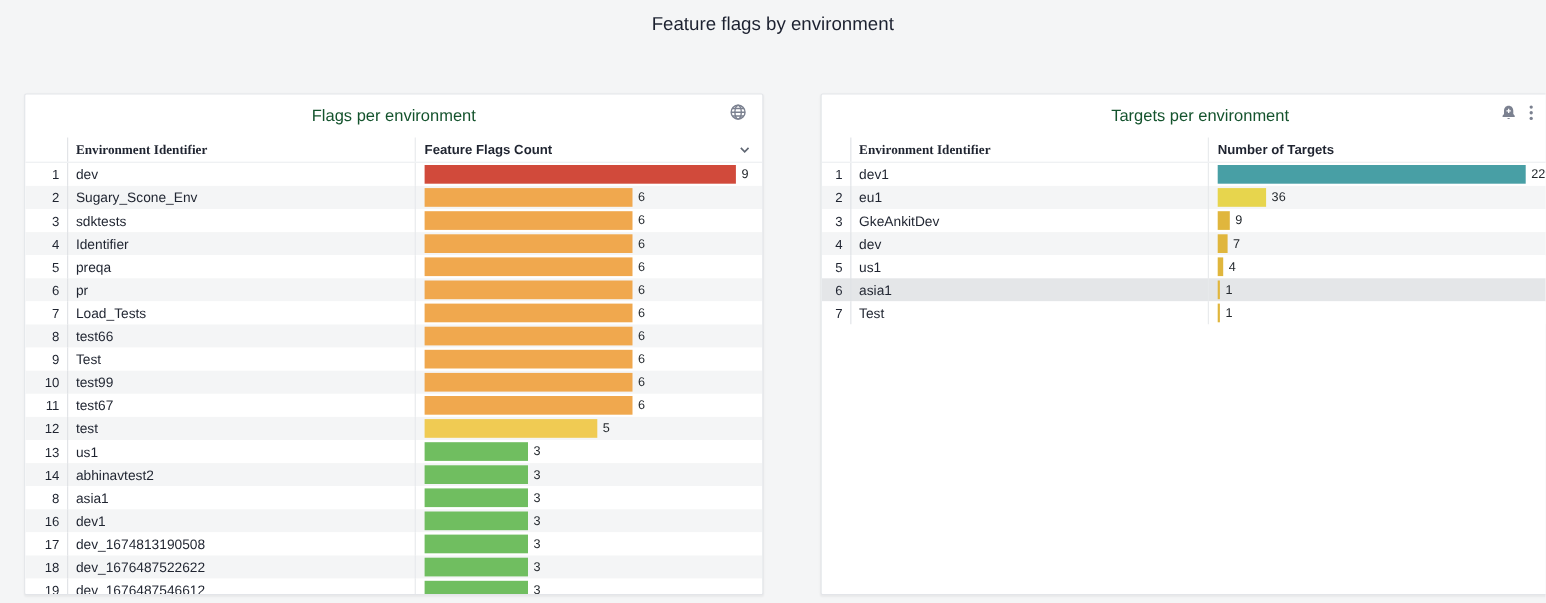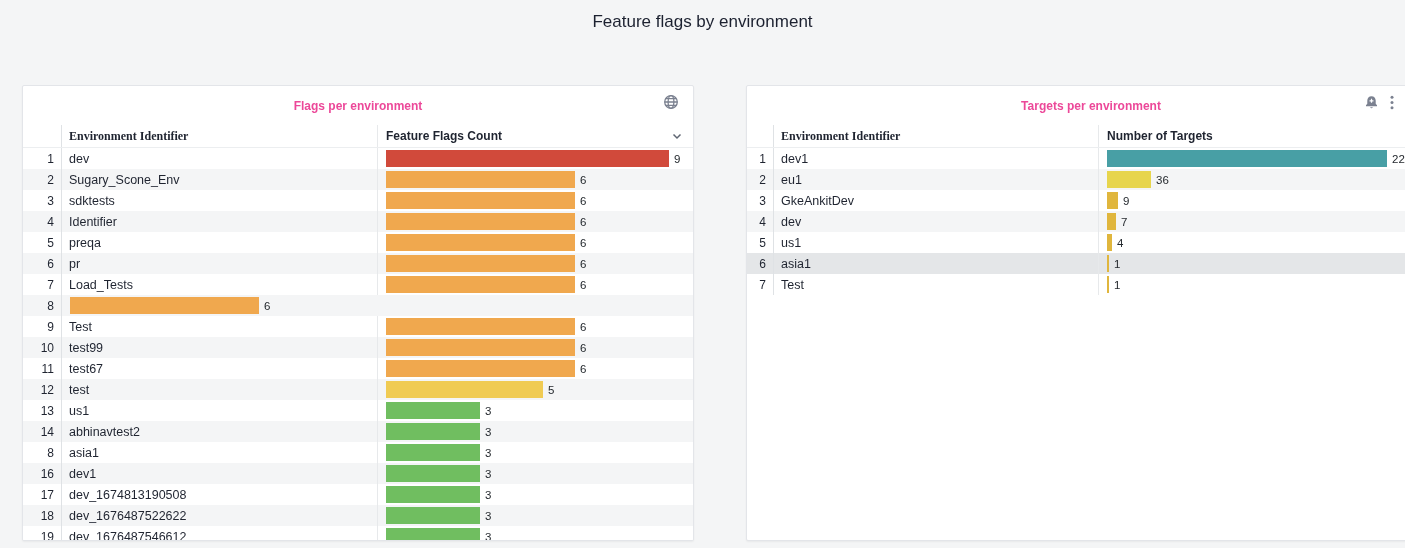--- a/index.html
+++ b/index.html
@@ -23,21 +23,21 @@
     box-shadow:0 1px 2px rgba(0,0,0,0.05);
     overflow:hidden;
   }
   #panel-0 { left:22px;  width:672px; height:456px; }
   #panel-1 { left:746px; width:690px; height:456px; }
 
   .panel-header {
     position:relative; height:39px;
     display:flex; align-items:center; justify-content:center;
   }
-  .panel-title { font-size:12px; font-weight:700; color:#ec4899; cursor:pointer; }
+  .panel-title { font-size:15px; font-weight:400; color:#14532d; cursor:pointer; }
   .panel-icons {
     position:absolute; right:14px; top:0; height:32px;
     display:flex; align-items:center; gap:11px; color:#7b8190;
   }
   .panel-icons svg { display:block; }
 
   .thead {
     display:grid; height:23px; align-items:stretch;
     font-weight:bold; font-size:12px; color:#1f2430;
     position:relative;
@@ -155,20 +155,21 @@
       <div class="row grid-left">
     <div class="cell-num">7</div>
     <div class="cell-name">Load_Tests</div>
     <div class="cell-bar">
       <div class="bar" style="width: 189px; background: rgb(240, 168, 78);"></div>
       <span class="bar-label">6</span>
     </div>
   </div>
       <div class="row grid-left striped">
     <div class="cell-num">8</div>
+    <div class="cell-name">test66</div>
     <div class="cell-bar">
       <div class="bar" style="width: 189px; background: rgb(240, 168, 78);"></div>
       <span class="bar-label">6</span>
     </div>
   </div>
       <div class="row grid-left">
     <div class="cell-num">9</div>
     <div class="cell-name">Test</div>
     <div class="cell-bar">
       <div class="bar" style="width: 189px; background: rgb(240, 168, 78);"></div>

